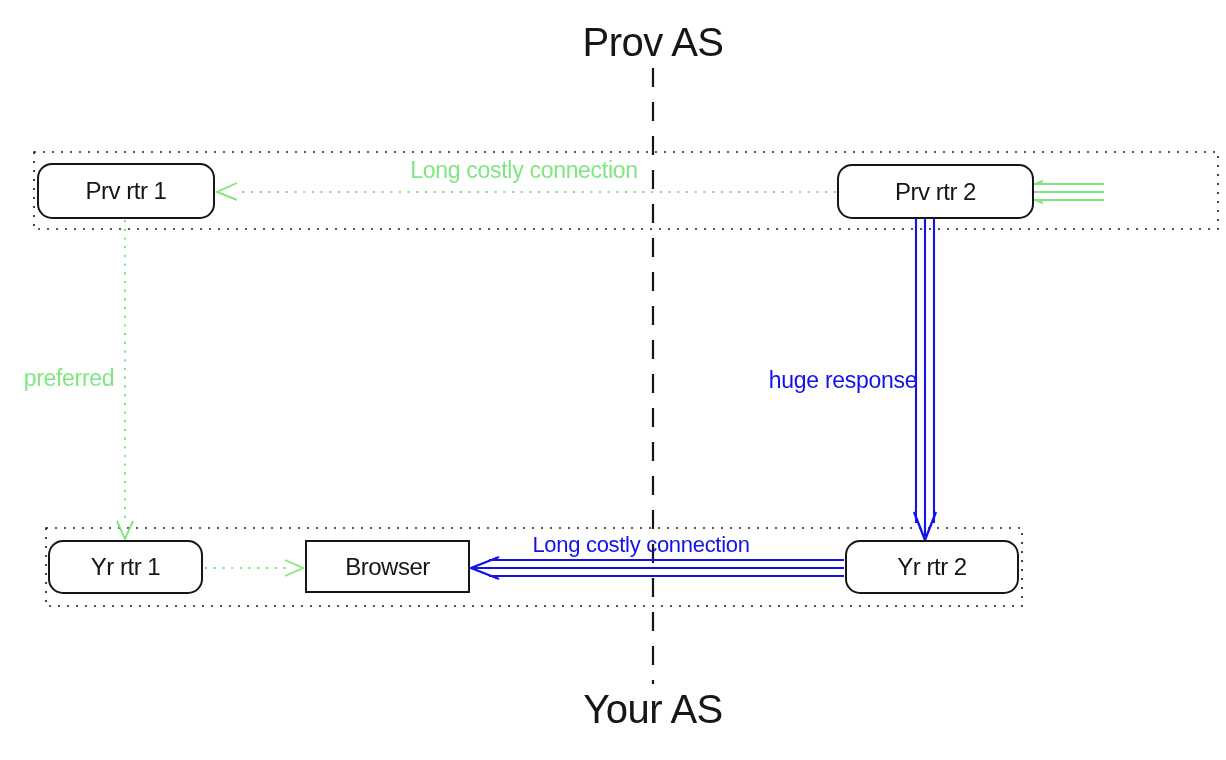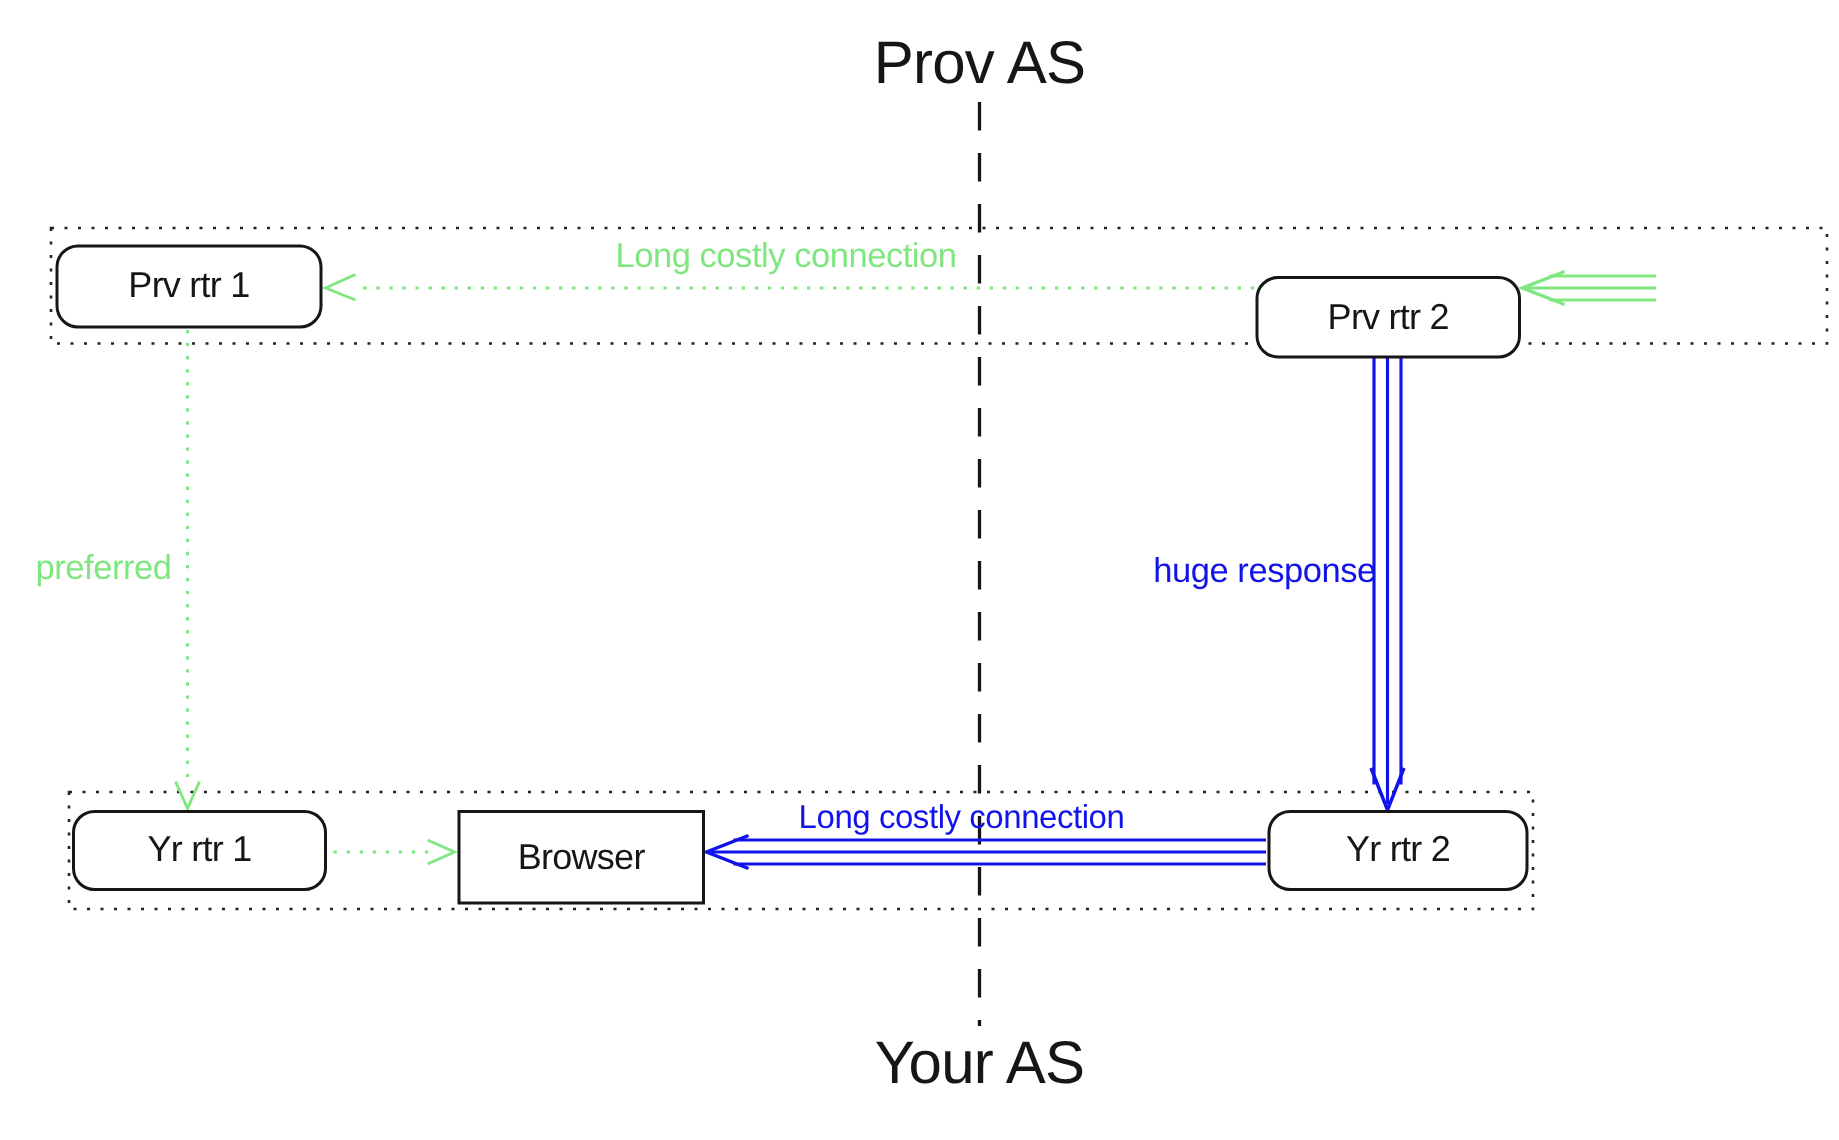--- a/index.html
+++ b/index.html
@@ -106,30 +106,30 @@
     </g>
   </svg>
 
   <div class="as-title" style="left:653px; top:687px;">Your AS</div>
   <div class="as-title" style="left:653px; top:20px;">Prov AS</div>
 
   <div class="node rounded" style="left:37px; top:163px; width:178px; height:56px;">
     <span>Prv rtr 1</span>
   </div>
 
-  <div class="node rounded" style="left:837px; top:164px; width:177px; height:55px;margin-top:20px;">
+  <div class="node rounded" style="left:837px; top:164px; width:197px; height:55px;">
     <span>Prv rtr 2</span>
   </div>
 
 
-  <div class="node rounded" style="left:48px; top:540px; width:170px; height:54px;">
+  <div class="node rounded" style="left:48px; top:540px; width:155px; height:54px;">
     <span>Yr rtr 1</span>
   </div>
 
-  <div class="node" style="left:305px; top:540px; width:165px; height:63px;">
+  <div class="node" style="left:305px; top:540px; width:165px; height:53px;">
     <span>Browser</span>
   </div>
 
   <div class="node rounded" style="left:845px; top:540px; width:174px; height:54px;">
     <span>Yr rtr 2</span>
   </div>
 
   <div class="edge-label green" style="left:524px; top:157px;">Long costly connection</div>
 
   <div class="edge-label green" style="left:69px; top:365px;text-align:center;">preferred</div>

